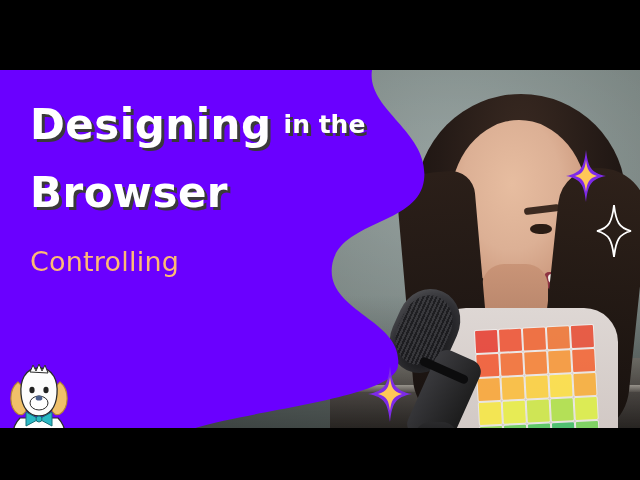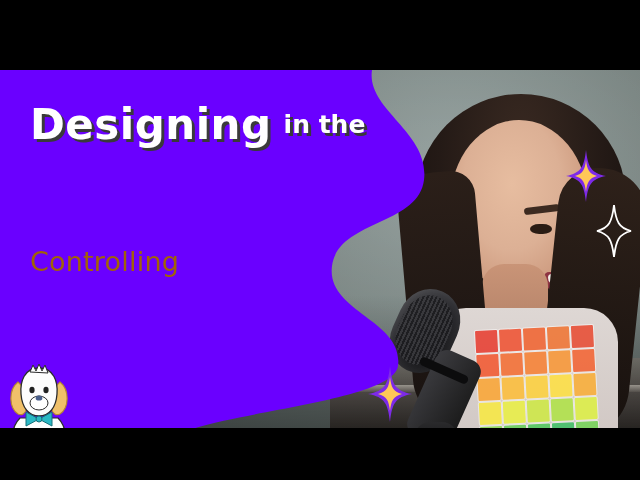--- a/index.html
+++ b/index.html
@@ -86,21 +86,21 @@
   #purple{position:absolute;left:0;top:0;width:460px;height:374px;z-index:20;}
   #purple svg{display:block;}
 
   
   #copy{position:absolute;left:0;top:0;width:420px;height:374px;z-index:30;}
   .hl{position:absolute;color:#ffffff;font-family:"DejaVu Sans",sans-serif;font-weight:700;
       letter-spacing:.5px;text-shadow:3px 3px 0 #3a3a3a;white-space:nowrap;}
   #l1{left:30px;top:30px;font-size:42px;}
   #l1 .sm{font-size:25px;letter-spacing:0;margin-left:12px;vertical-align:6px;}
   #l2{left:30px;top:98px;font-size:42px;}
-  .sub{position:absolute;left:30px;color:#a16207;font-family:"DejaVu Sans",sans-serif;
+  .sub{position:absolute;left:30px;color:#fdba74;font-family:"DejaVu Sans",sans-serif;
       font-weight:400;font-size:27px;letter-spacing:.2px;white-space:nowrap;}
   #s1{top:176px;}
   #s2{top:214px;}
 
   
   #dog{position:absolute;left:6px;top:292px;width:66px;height:78px;z-index:32;}
 
   
   .spk{position:absolute;z-index:40;}
   #spkA{left:566px;top:80px;width:40px;height:52px;}
@@ -179,20 +179,21 @@
                  C 366,40 430,62 424,110
                  C 418,156 338,150 332,196
                  C 326,242 404,250 398,296
                  C 393,336 176,344 168,374
                  L0,374 Z" fill="#6a00ff"></path>
       </svg>
     </div>
 
     <div id="copy">
       <div class="hl" id="l1"><span>Designing</span><span class="sm">in the</span></div>
+      <div class="hl" id="l2">Browser</div>
       <div class="sub" id="s1">Controlling</div>
     </div>
 
     <div id="dog">
       <svg width="66" height="78" viewBox="0 0 66 78" aria-hidden="true">
 
         <path d="M12,20 C2,28 3,46 12,52 C20,56 24,42 22,30 Z" fill="#f0c06a" stroke="#b9882f" stroke-width="1.2"></path>
         <path d="M54,20 C64,28 63,46 54,52 C46,56 42,42 44,30 Z" fill="#f0c06a" stroke="#b9882f" stroke-width="1.2"></path>
 
         <path d="M33,6 C48,6 52,20 51,32 C50,46 43,54 33,54 C23,54 16,46 15,32 C14,20 18,6 33,6 Z" fill="#fdfdfd" stroke="#2b2b2b" stroke-width="1.3"></path>

